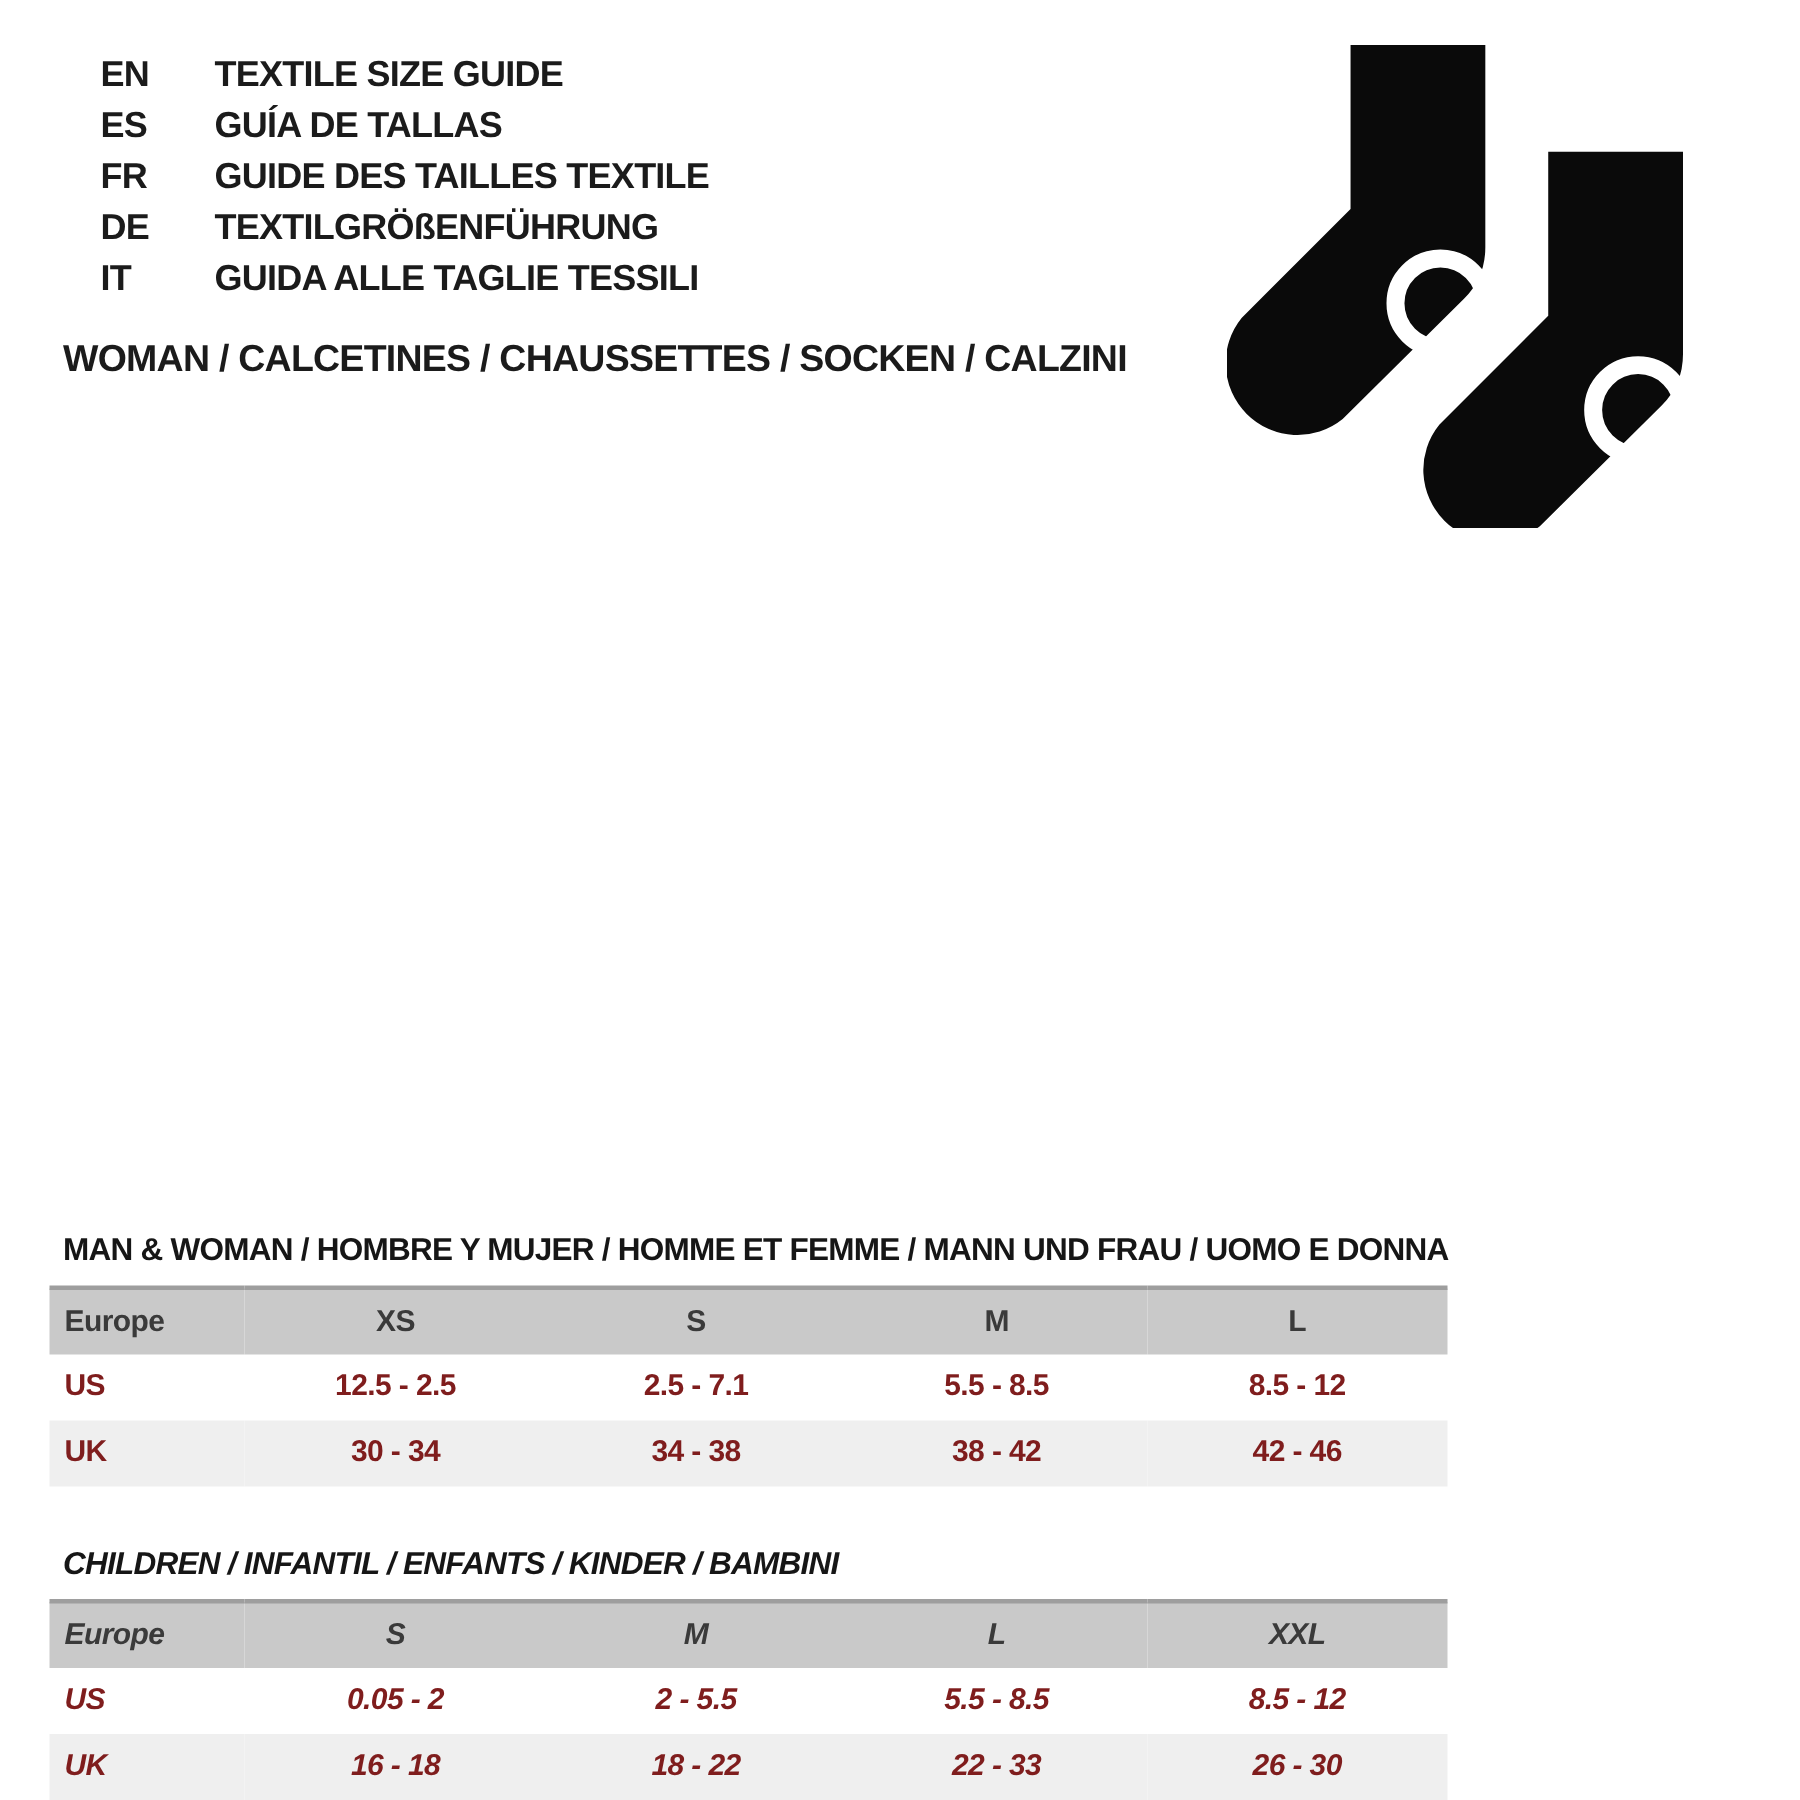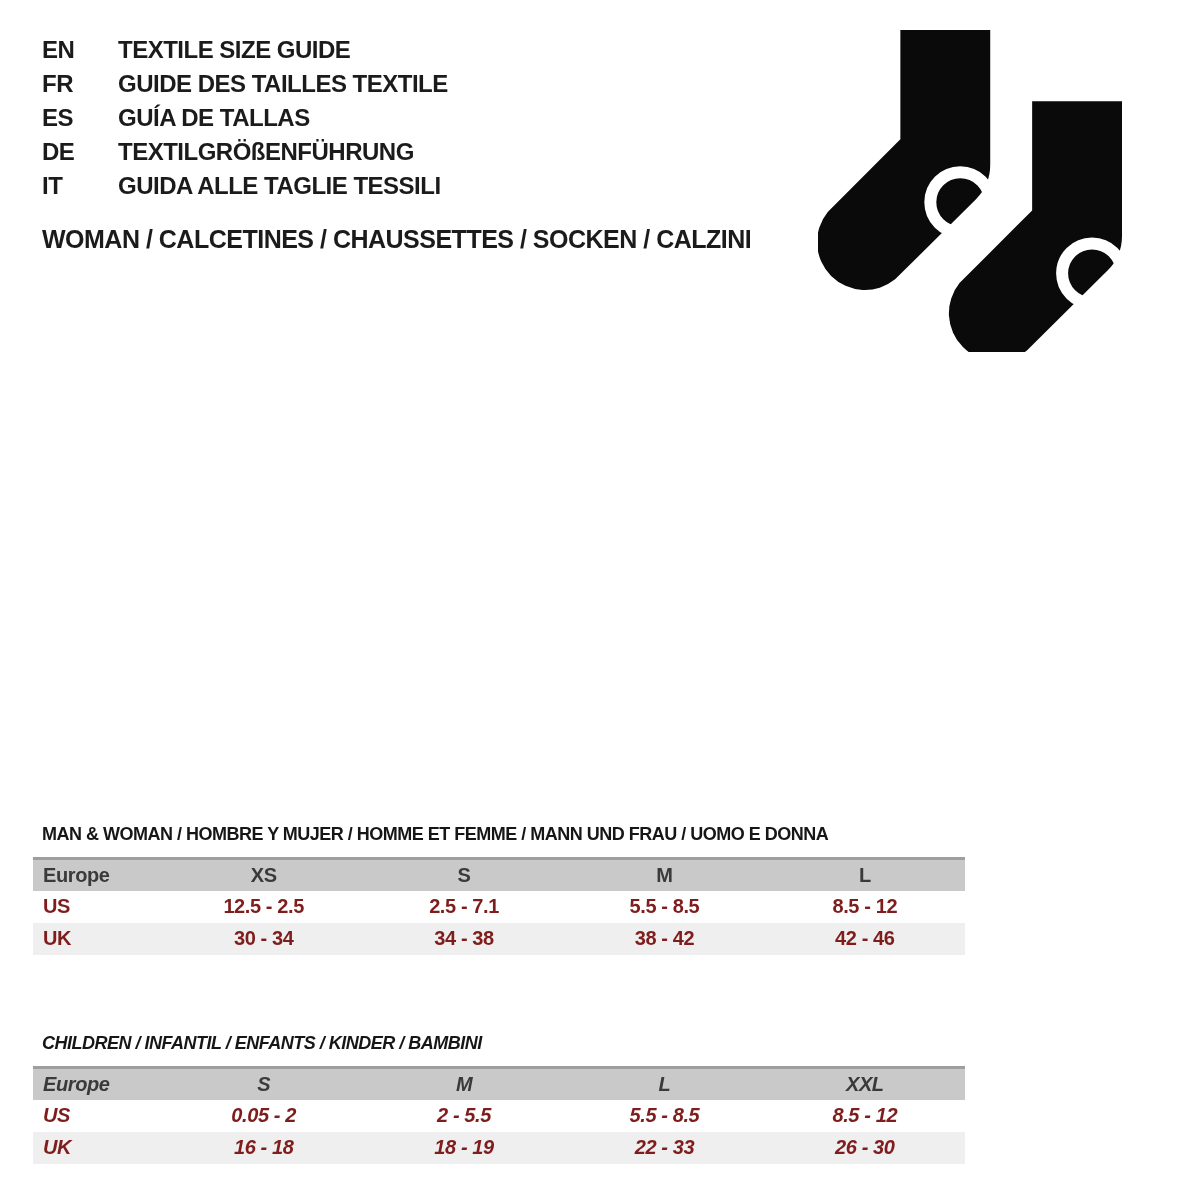--- a/index.html
+++ b/index.html
@@ -7,50 +7,50 @@
   body {
     position:relative;
     background:#ffffff;
     font-family:"Liberation Sans", sans-serif;
     color:#1b1b1b;
     overflow:hidden;
   }
 
   
   .lang-block { position:absolute; left:42px; top:33px; }
-  .lang-row { display:flex; height:34px; align-items:center; }
+  .lang-row { display:flex; height:34px; align-items:center;margin-left:25px; }
   .lang-code {
     width:76px; flex:0 0 76px;
     font-size:24px; font-weight:700; letter-spacing:-0.5px;
   }
   .lang-label { font-size:24px; font-weight:700; letter-spacing:-0.5px; white-space:nowrap; }
 
   
   .product-line {
     position:absolute; left:42px; top:224px;
     font-size:25px; font-weight:700; letter-spacing:-0.5px; line-height:30px;
     white-space:nowrap;
   }
 
   
   .socks-icon { position:absolute; left:818px; top:30px; width:307px; height:322px; }
 
   
   .size-section { position:absolute; left:33px; width:932px; }
   .size-section .tbl-title {
-    font-size:18px; font-weight:700; letter-spacing:-0.5px;
+    font-size:21px; font-weight:700; letter-spacing:-0.5px;
     line-height:24px; margin:0 0 11px 9px; color:#161616; white-space:nowrap;
   }
   table.size-table { width:100%; border-collapse:collapse; table-layout:fixed; }
   table.size-table thead tr {
     background:#c9c9c9;
     border-top:3px solid #9e9e9e;
   }
   table.size-table th, table.size-table td {
-    height:32px; padding:0;
+    height:44px; padding:0;
     font-size:20px; font-weight:700; letter-spacing:-0.4px;
     text-align:center; vertical-align:middle;
   }
   table.size-table th { color:#3a3a3a; }
   table.size-table td { color:#7f1d1d; }
   table.size-table th:first-child,
   table.size-table td:first-child { text-align:left; padding-left:10px; }
   table.size-table tbody tr.row-alt { background:#efefef; }
 
   #table-man-woman { top:822px; }
@@ -58,26 +58,26 @@
 </style>
 </head>
 <body>
 
 <div class="lang-block">
   <div class="lang-row">
     <span class="lang-code">EN</span>
     <span class="lang-label">TEXTILE SIZE GUIDE</span>
   </div>
   <div class="lang-row">
+    <span class="lang-code">ES</span>
+    <span class="lang-label">GUÍA DE TALLAS</span>
+  </div>
+  <div class="lang-row">
     <span class="lang-code">FR</span>
     <span class="lang-label">GUIDE DES TAILLES TEXTILE</span>
-  </div>
-  <div class="lang-row">
-    <span class="lang-code">ES</span>
-    <span class="lang-label">GUÍA DE TALLAS</span>
   </div>
   <div class="lang-row">
     <span class="lang-code">DE</span>
     <span class="lang-label">TEXTILGRÖßENFÜHRUNG</span>
   </div>
   <div class="lang-row">
     <span class="lang-code">IT</span>
     <span class="lang-label">GUIDA ALLE TAGLIE TESSILI</span>
   </div>
 </div>
@@ -156,19 +156,19 @@
       <tr>
         <td>US</td>
         <td>0.05 - 2</td>
         <td>2 - 5.5</td>
         <td>5.5 - 8.5</td>
         <td>8.5 - 12</td>
       </tr>
       <tr class="row-alt">
         <td>UK</td>
         <td>16 - 18</td>
-        <td>18 - 19</td>
+        <td>18 - 22</td>
         <td>22 - 33</td>
         <td>26 - 30</td>
       </tr>
     </tbody>
   </table>
 </section>
 
 </body></html>

